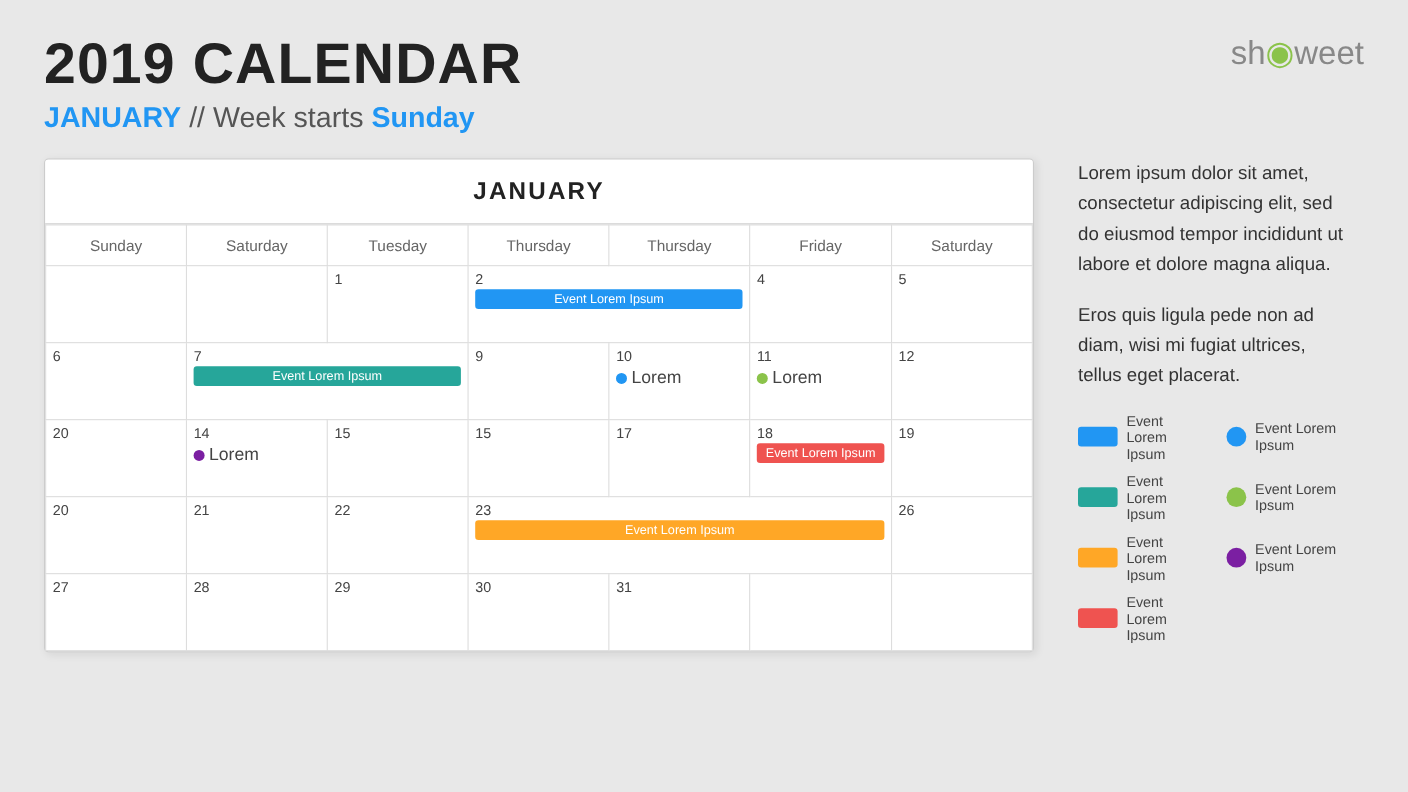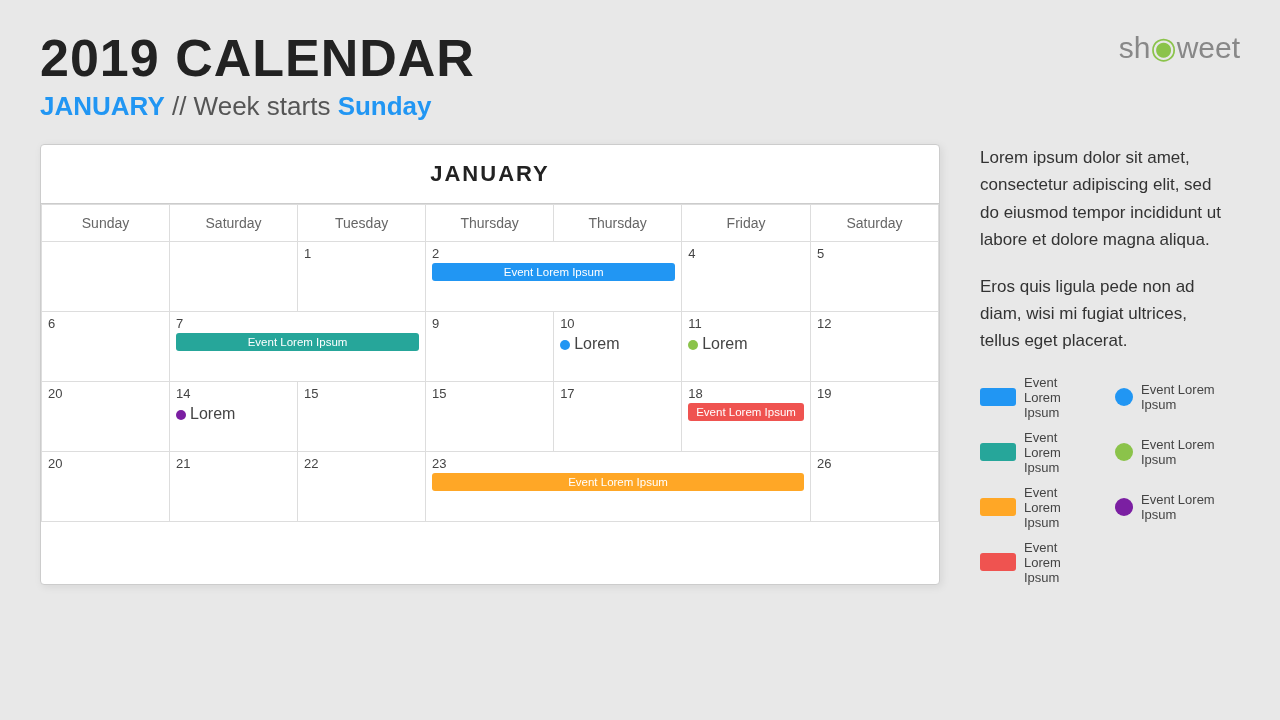--- a/index.html
+++ b/index.html
@@ -297,20 +297,39 @@
               </td>
             <td colspan="3" style="padding:4px 6px; vertical-align:top;">
               <span class="day-num">23</span>
               <span class="event-bar event-orange">Event Lorem Ipsum</span>
             </td>
             <td>
                 <span class="day-num">26</span>
               </td>
           </tr>
 
+          <tr>
+            <td>
+                <span class="day-num">27</span>
+              </td>
+            <td>
+                <span class="day-num">28</span>
+              </td>
+            <td>
+                <span class="day-num">29</span>
+              </td>
+            <td>
+                <span class="day-num">30</span>
+              </td>
+            <td>
+                <span class="day-num">31</span>
+              </td>
+            <td></td>
+            <td></td>
+          </tr>
         </tbody>
       </table>
     </div>
 
     <div class="side-panel">
       <p class="side-text">Lorem ipsum dolor sit amet, consectetur adipiscing elit, sed do eiusmod tempor incididunt ut labore et dolore magna aliqua.</p>
       <p class="side-text">Eros quis ligula pede non ad diam, wisi mi fugiat ultrices, tellus eget placerat.</p>
 
       <div class="legend">
         <div class="legend-item">

